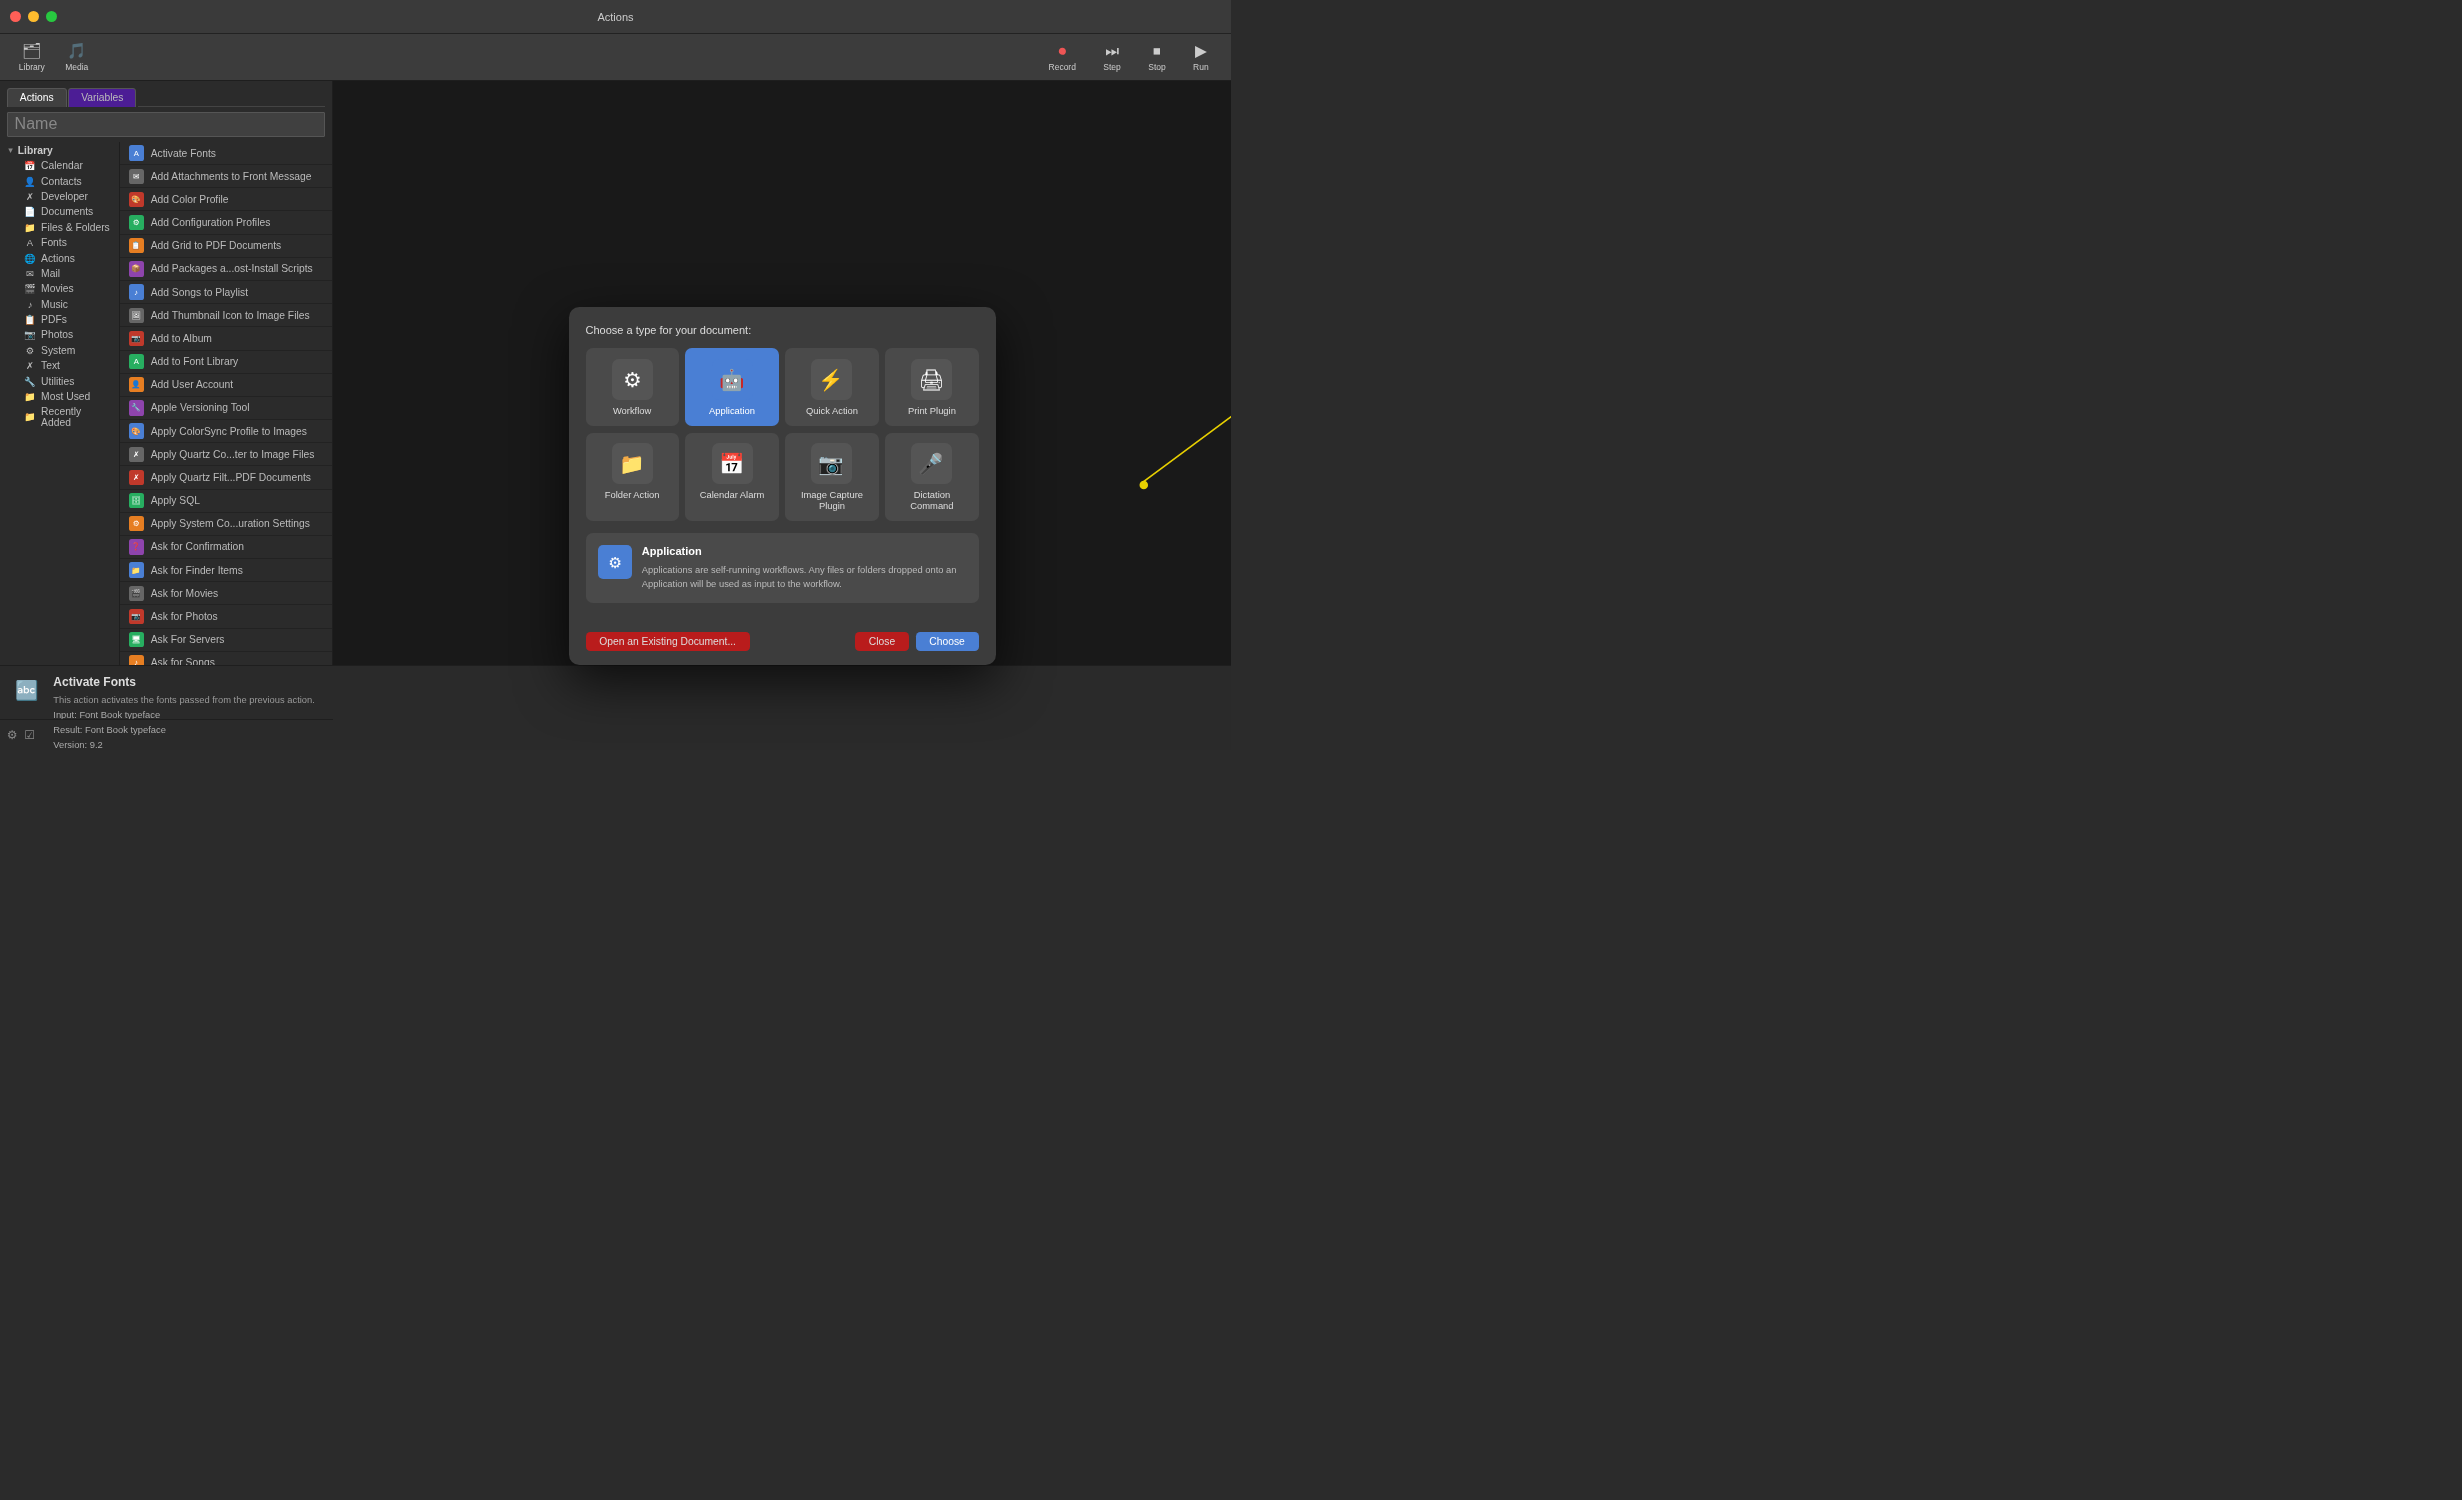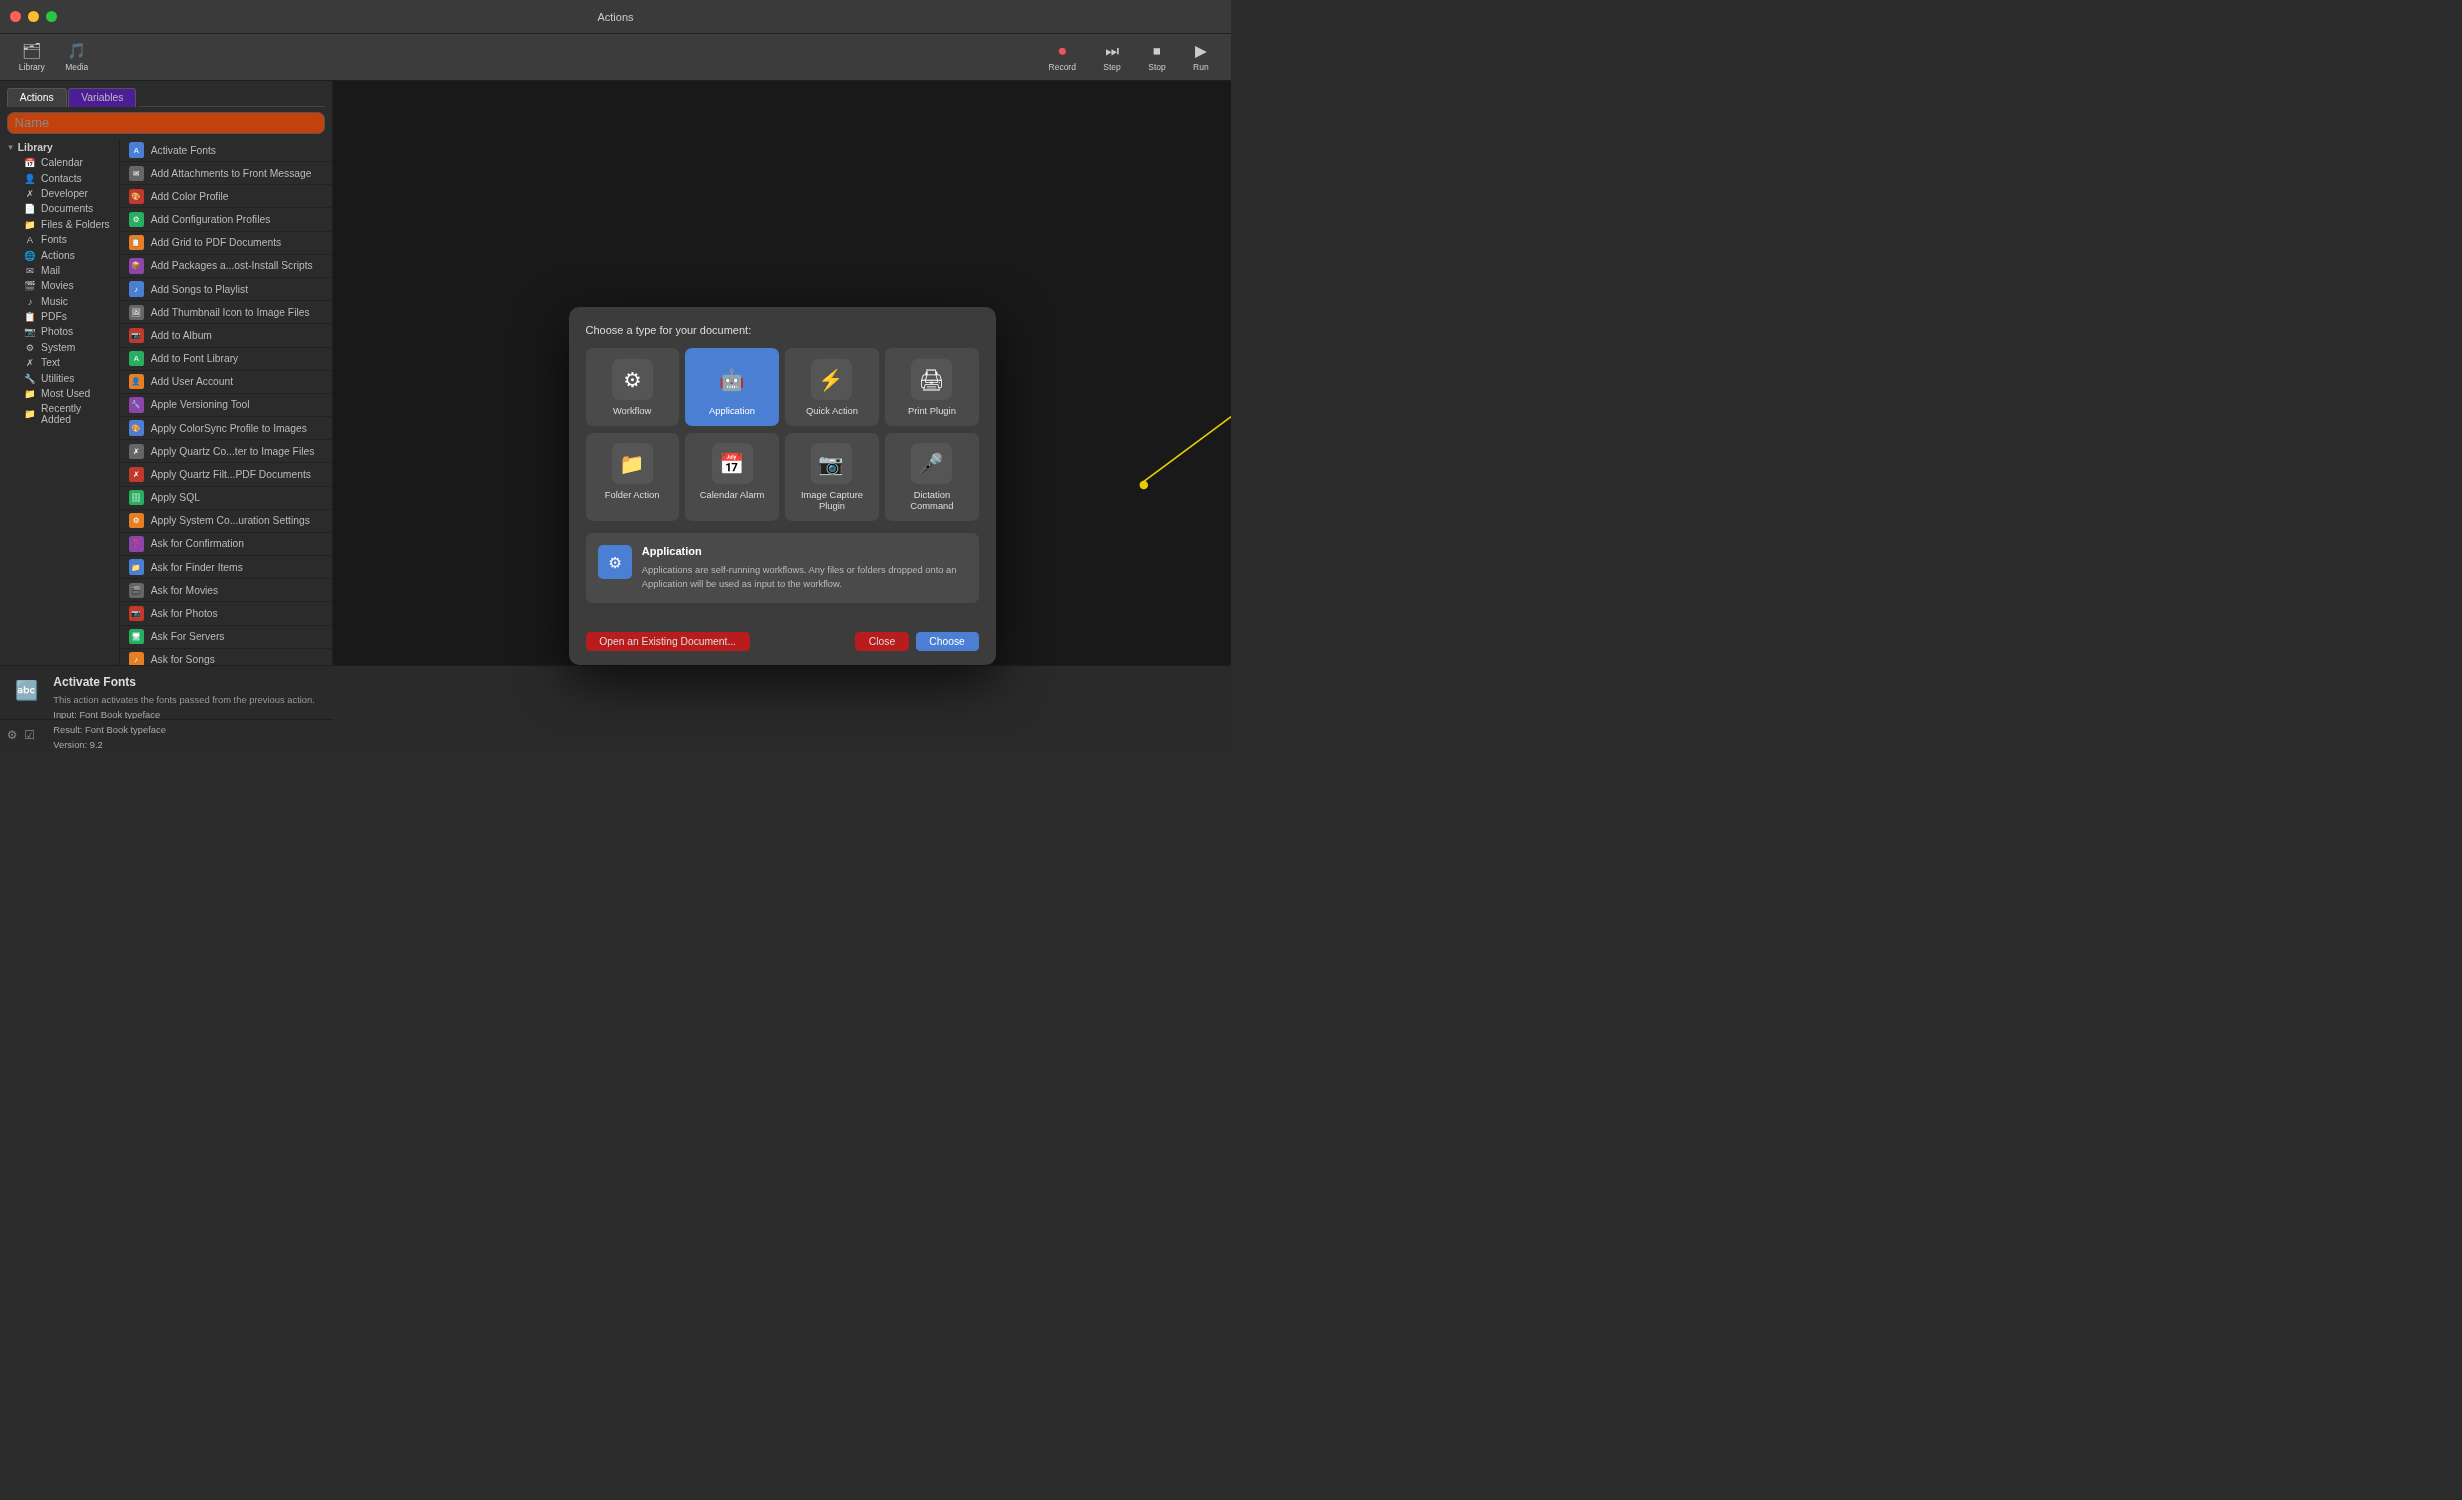--- a/index.html
+++ b/index.html
@@ -111,25 +111,25 @@
     .panel-tab.active {
       background: #404040;
       color: #fff;
     }
     .search-bar {
       padding: 5.1px 6.8px;
       display: flex;
     }
     .search-input {
       width: 100%;
-      background: #c2410c;
+      background: #404040;
       border: 0.9px solid #555;
-      border-radius: 7px;
+      border-radius: 1px;
       padding: 2.6px 6.8px;
-      font-size: 13px;
+      font-size: 16px;
       color: #ccc;
       outline: none;
     }
     .search-input::placeholder { color: #888; }
     .sidebar-group-header {
       display: flex;
       align-items: center;
       padding: 2.6px 6.8px;
       font-size: 10.3px;
       font-weight: 600;

